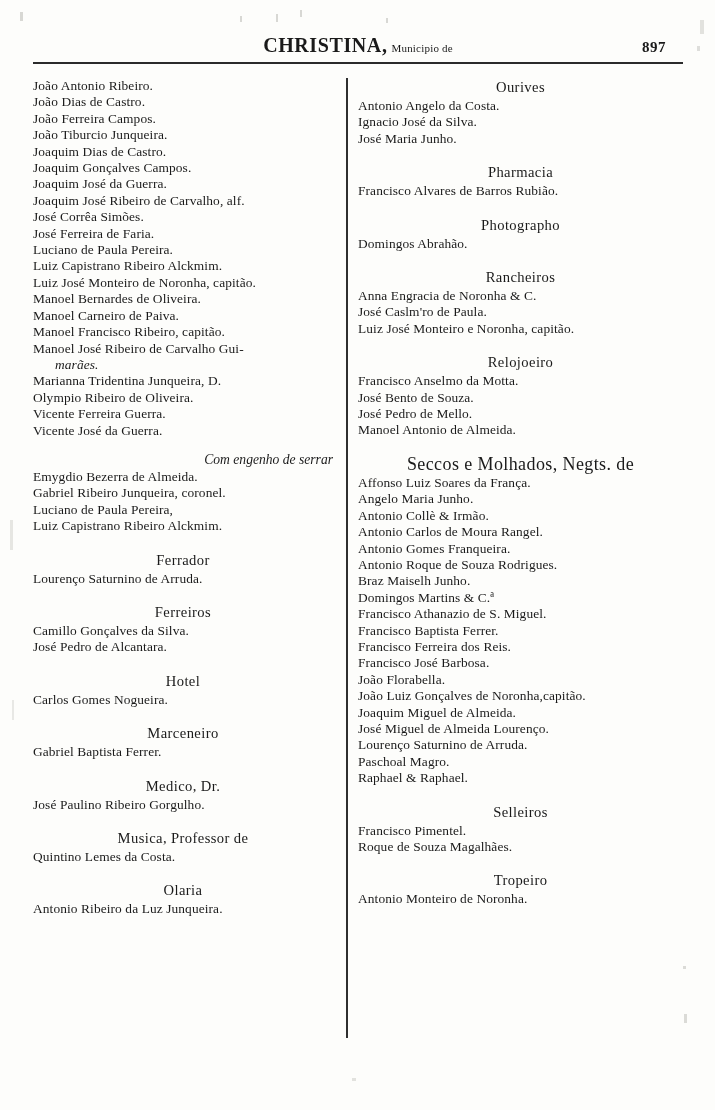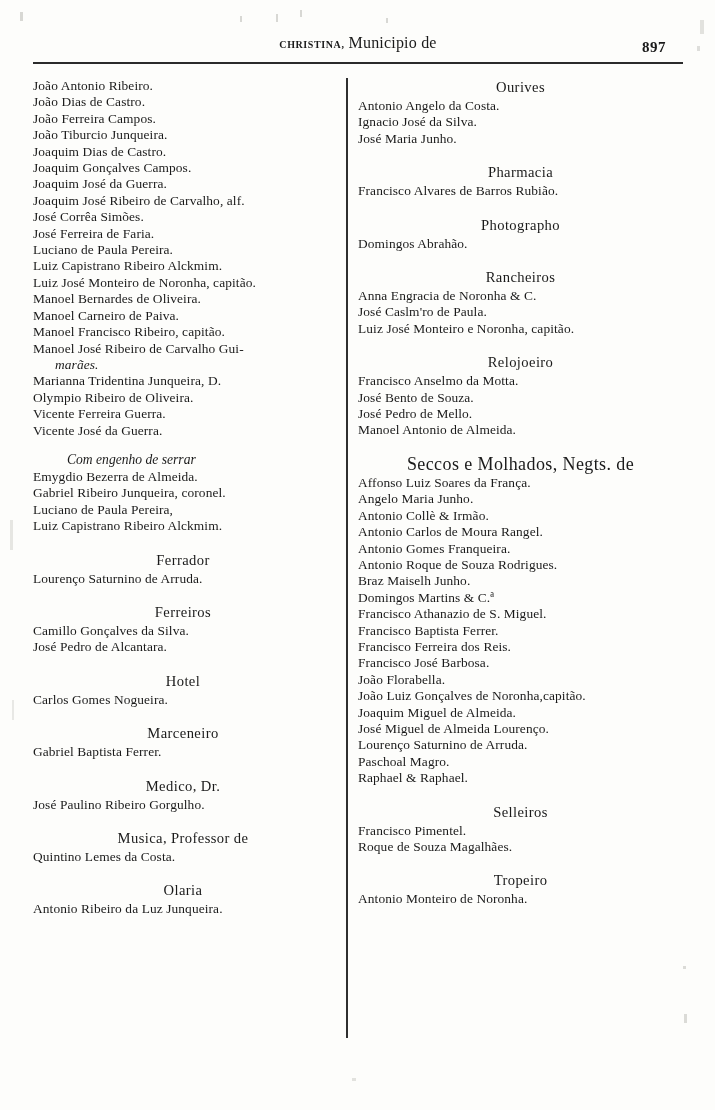--- a/index.html
+++ b/index.html
@@ -40,25 +40,25 @@
   .header-center {
     position: absolute;
     left: 0; right: 0;
     top: 0;
     text-align: center;
     white-space: nowrap;
   }
   .hdr-title {
     font-family: "Liberation Serif", serif;
     font-weight: bold;
-    font-size: 10px;
+    font-size: 20px;
     letter-spacing: .6px;
   }
   .hdr-sub {
-    font-size: 16px;
+    font-size: 11px;
     letter-spacing: .2px;
   }
   .hdr-page {
     position: absolute;
     right: 17px;
     top: 5px;
     font-weight: bold;
     font-size: 15px;
     letter-spacing: .5px;
   }
@@ -118,20 +118,21 @@
     font-size: 18px;
   }
   .subhead-italic {
     font-style: italic;
     font-size: 13.6px;
     line-height: 17px;
     padding-left: 34px;
     margin-top: 12px;
     margin-bottom: 1px;
     white-space: nowrap;
+    text-align: right;
   }
 </style>
 </head>
 <body>
 
 <div class="page">
 
   <div class="speck" style="left:20px;top:12px;width:3px;height:9px;"></div>
   <div class="speck" style="left:240px;top:16px;width:2px;height:6px;"></div>
   <div class="speck" style="left:276px;top:14px;width:2px;height:8px;"></div>

